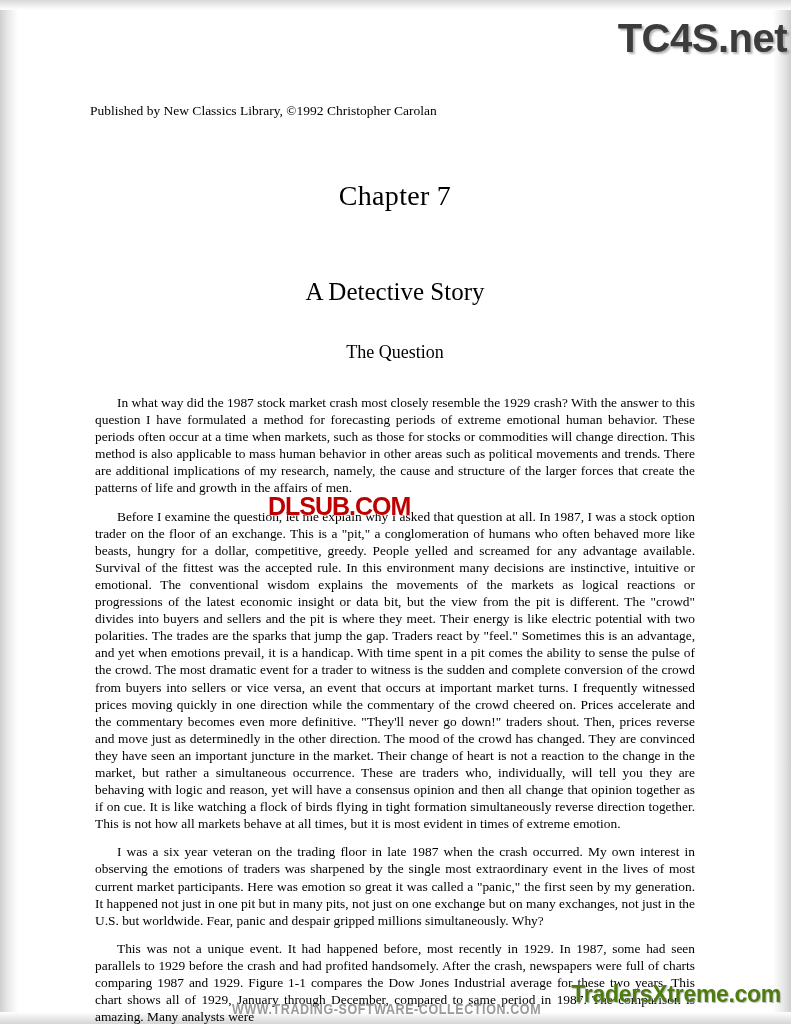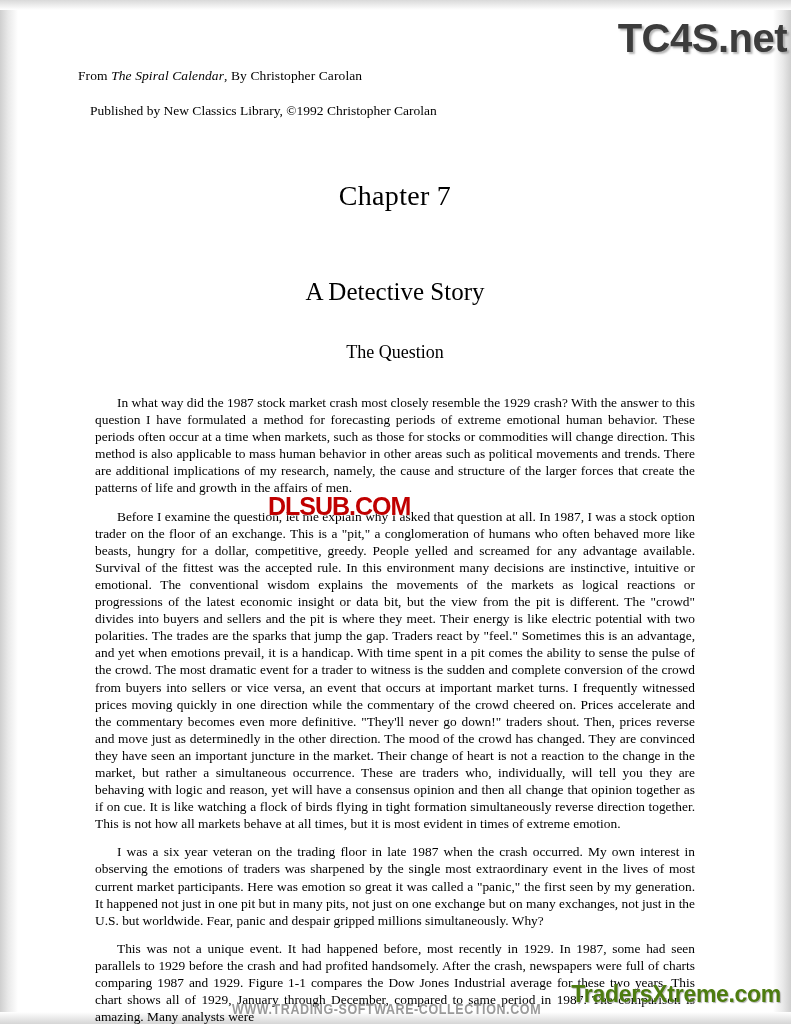--- a/index.html
+++ b/index.html
@@ -164,21 +164,20 @@
 
 <div class="page">
 
   <div class="edge-left"></div>
   <div class="edge-right"></div>
   <div class="edge-top"></div>
   <div class="edge-bottom"></div>
 
   <div class="content">
 
-    <div class="credit-line-1"><span>From </span><span class="italic">The Spiral Calendar</span><span>, By Christopher Carolan</span></div>
 
     <div class="credit-line-2">Published by New Classics Library, ©1992 Christopher Carolan</div>
 
     <div class="chapter-title">Chapter 7</div>
     <div class="chapter-subtitle">A Detective Story</div>
     <div class="section-head">The Question</div>
 
     <div class="body-text">
       <p>In what way did the 1987 stock market crash most closely resemble the 1929 crash? With the answer to this question I have formulated a method for forecasting periods of extreme emotional human behavior. These periods often occur at a time when markets, such as those for stocks or commodities will change direction. This method is also applicable to mass human behavior in other areas such as political movements and trends. There are additional implications of my research, namely, the cause and structure of the larger forces that create the patterns of life and growth in the affairs of men.</p>
       <p>Before I examine the question, let me explain why I asked that question at all. In 1987, I was a stock option trader on the floor of an exchange. This is a "pit," a conglomeration of humans who often behaved more like beasts, hungry for a dollar, competitive, greedy. People yelled and screamed for any advantage available. Survival of the fittest was the accepted rule. In this environment many decisions are instinctive, intuitive or emotional. The conventional wisdom explains the movements of the markets as logical reactions or progressions of the latest economic insight or data bit, but the view from the pit is different. The "crowd" divides into buyers and sellers and the pit is where they meet. Their energy is like electric potential with two polarities. The trades are the sparks that jump the gap. Traders react by "feel." Sometimes this is an advantage, and yet when emotions prevail, it is a handicap. With time spent in a pit comes the ability to sense the pulse of the crowd. The most dramatic event for a trader to witness is the sudden and complete conversion of the crowd from buyers into sellers or vice versa, an event that occurs at important market turns. I frequently witnessed prices moving quickly in one direction while the commentary of the crowd cheered on. Prices accelerate and the commentary becomes even more definitive. "They'll never go down!" traders shout. Then, prices reverse and move just as determinedly in the other direction. The mood of the crowd has changed. They are convinced they have seen an important juncture in the market. Their change of heart is not a reaction to the change in the market, but rather a simultaneous occurrence. These are traders who, individually, will tell you they are behaving with logic and reason, yet will have a consensus opinion and then all change that opinion together as if on cue. It is like watching a flock of birds flying in tight formation simultaneously reverse direction together. This is not how all markets behave at all times, but it is most evident in times of extreme emotion.</p>

